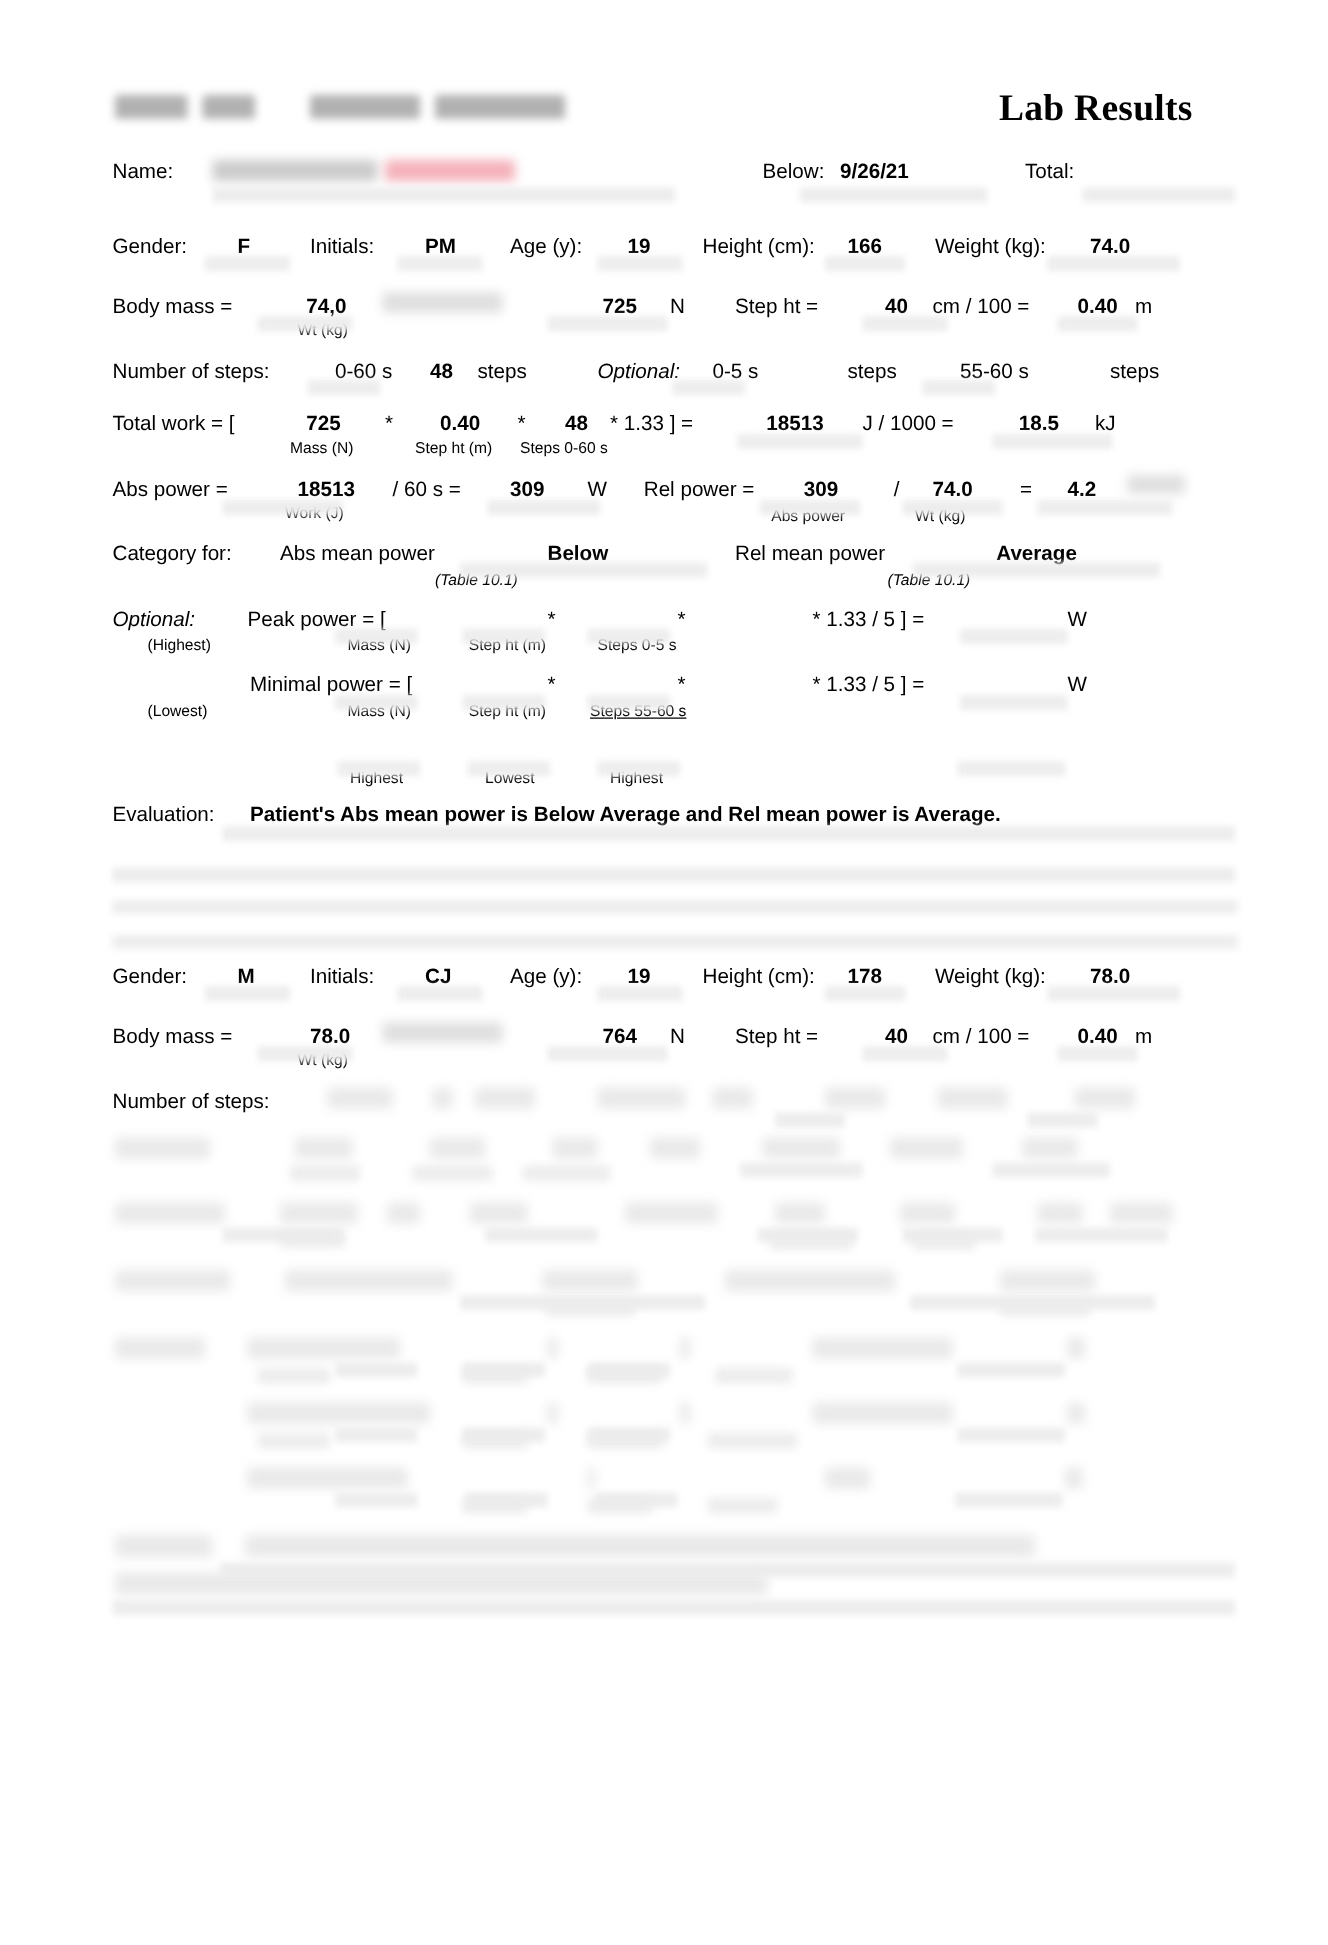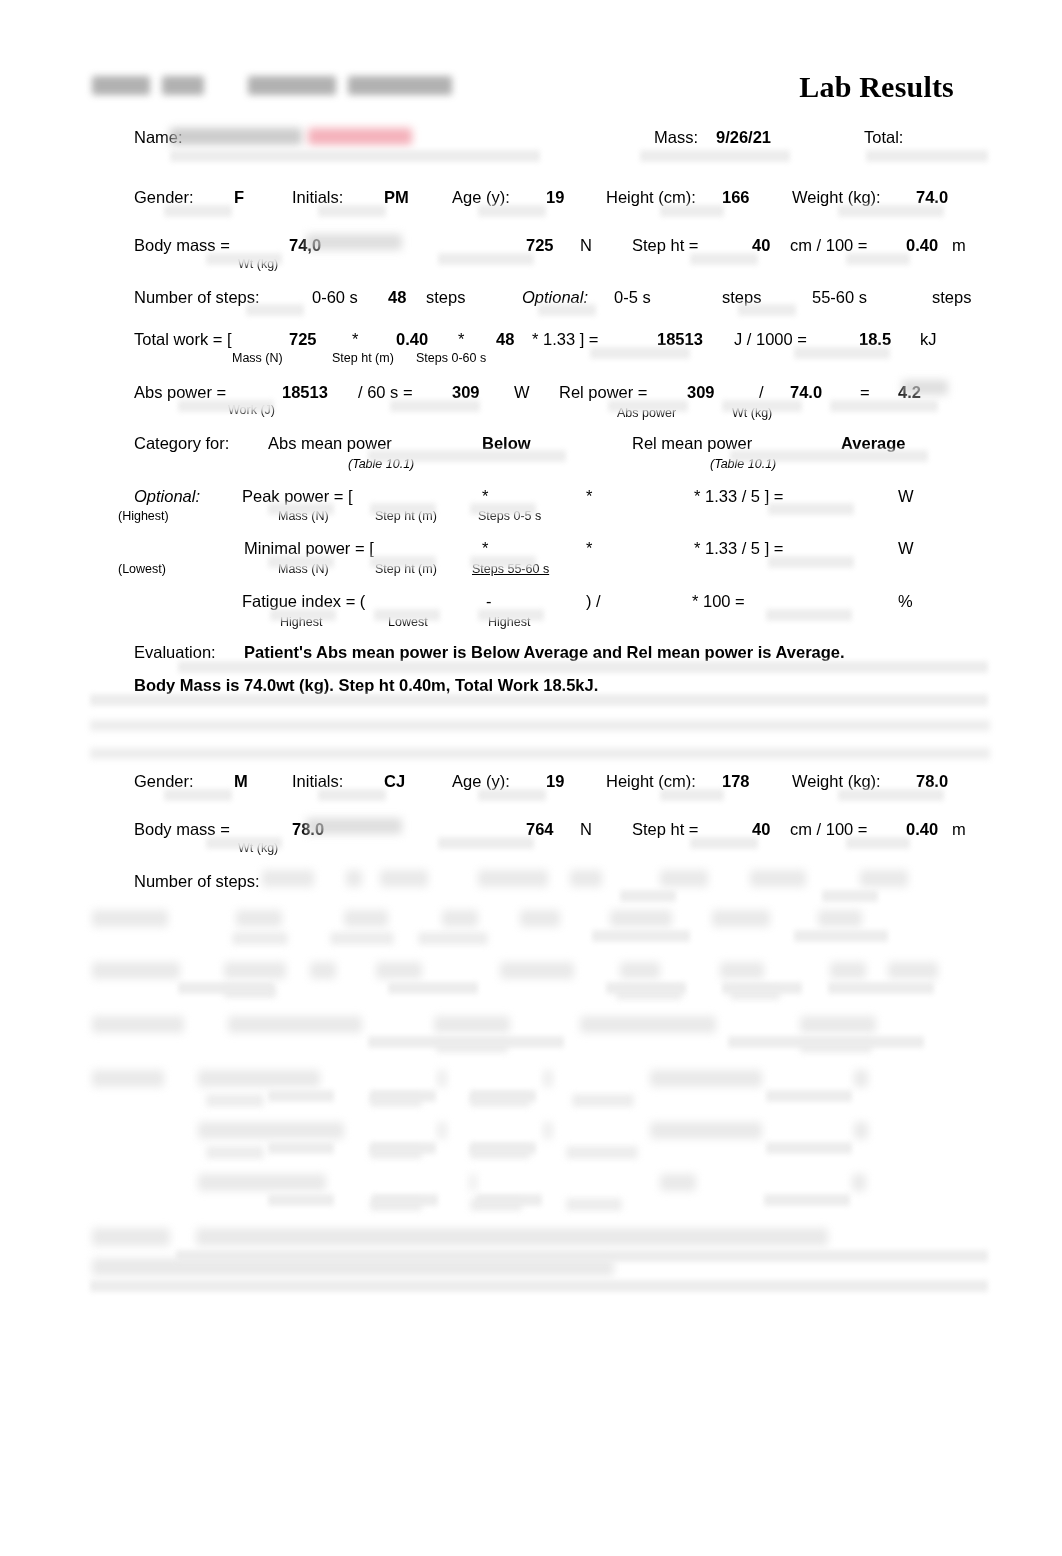--- a/index.html
+++ b/index.html
@@ -23,21 +23,20 @@
     height: 1556px;
   }
 
   
   .row {
     position: absolute;
     left: 90px;
     width: 900px;
     height: 30px;
     white-space: nowrap;
-    margin-left: 44px;
   }
   .cell {
     position: absolute;
     top: 0;
     font-size: 16.5px;
     line-height: 26px;
     white-space: nowrap;
   }
   .b      { font-weight: bold; }
   .it     { font-style: italic; }
@@ -103,21 +102,21 @@
     <div class="blob title" style="left:92px;  top:76px;  width:58px; height:19px;"></div>
     <div class="blob title" style="left:162px; top:76px;  width:42px; height:19px;"></div>
     <div class="blob title" style="left:248px; top:76px;  width:88px; height:19px;"></div>
     <div class="blob title" style="left:348px; top:76px;  width:104px;height:19px;"></div>
   </div>
 
   <div class="lab-results">Lab Results</div>
 
   <div class="row" style="top:124px; width:910px;">
     <span class="cell lbl" style="left:0px;">Name:</span>
-    <span class="cell" style="left:520px;">Mass:</span>
+    <span class="cell" style="left:520px;">Below:</span>
     <span class="cell b" style="left:582px;">9/26/21</span>
     <span class="cell" style="left:730px;">Total:</span>
     <span class="cell b" style="left:800px;"></span>
   </div>
 
   <div>
     <div class="blob" style="left:170px; top:128px; width:132px; height:17px;"></div>
     <div class="blob pink" style="left:308px; top:128px; width:104px; height:17px;"></div>
   </div>
   <div class="fieldline" style="left:170px; top:150px; width:370px;"></div>
@@ -257,41 +256,31 @@
   </div>
   <span class="sub" style="left:118px; top:561px;">(Lowest)</span>
   <span class="sub" style="left:278px; top:561px;">Mass (N)</span>
   <span class="sub" style="left:375px; top:561px;">Step ht (m)</span>
   <span class="sub" style="left:472px; top:561px;text-decoration:underline;">Steps 55-60 s</span>
   <div class="fieldline" style="left:268px; top:556px; width:66px;"></div>
   <div class="fieldline" style="left:370px; top:556px; width:66px;"></div>
   <div class="fieldline" style="left:470px; top:556px; width:66px;"></div>
   <div class="fieldline" style="left:768px; top:556px; width:86px;"></div>
 
-  <div class="row" style="top:588px;">
-    <span class="cell" style="left:108px;">Fatigue index  =  (</span>
-    <span class="cell" style="left:352px;">-</span>
-    <span class="cell" style="left:452px;">)  /</span>
-    <span class="cell" style="left:558px;">*  100   =</span>
-    <span class="cell" style="left:764px;">%</span>
-  </div>
   <span class="sub" style="left:280px; top:614px;">Highest</span>
   <span class="sub" style="left:388px; top:614px;">Lowest</span>
   <span class="sub" style="left:488px; top:614px;">Highest</span>
   <div class="fieldline" style="left:270px; top:609px; width:66px;"></div>
   <div class="fieldline" style="left:374px; top:609px; width:66px;"></div>
   <div class="fieldline" style="left:478px; top:609px; width:66px;"></div>
   <div class="fieldline" style="left:766px; top:609px; width:86px;"></div>
 
   <div class="row" style="top:639px;">
     <span class="cell" style="left:0px;">Evaluation:</span>
     <span class="cell b" style="left:110px;">Patient's Abs mean power is Below Average and Rel mean power is Average.</span>
-  </div>
-  <div class="row" style="top:672px;">
-    <span class="cell b" style="left:0px;">Body Mass is 74.0wt (kg). Step ht 0.40m, Total Work 18.5kJ.</span>
   </div>
   <div class="fieldline" style="left:178px; top:661px; width:810px;"></div>
   <div class="fieldline" style="left:90px;  top:694px; width:898px;"></div>
 
   <div class="section-rule" style="top:720px;"></div>
   <div class="section-rule" style="top:748px;"></div>
 
   <div class="row" style="top:768px;">
     <span class="cell" style="left:0px;">Gender:</span>
     <span class="cell b" style="left:100px;">M</span>

